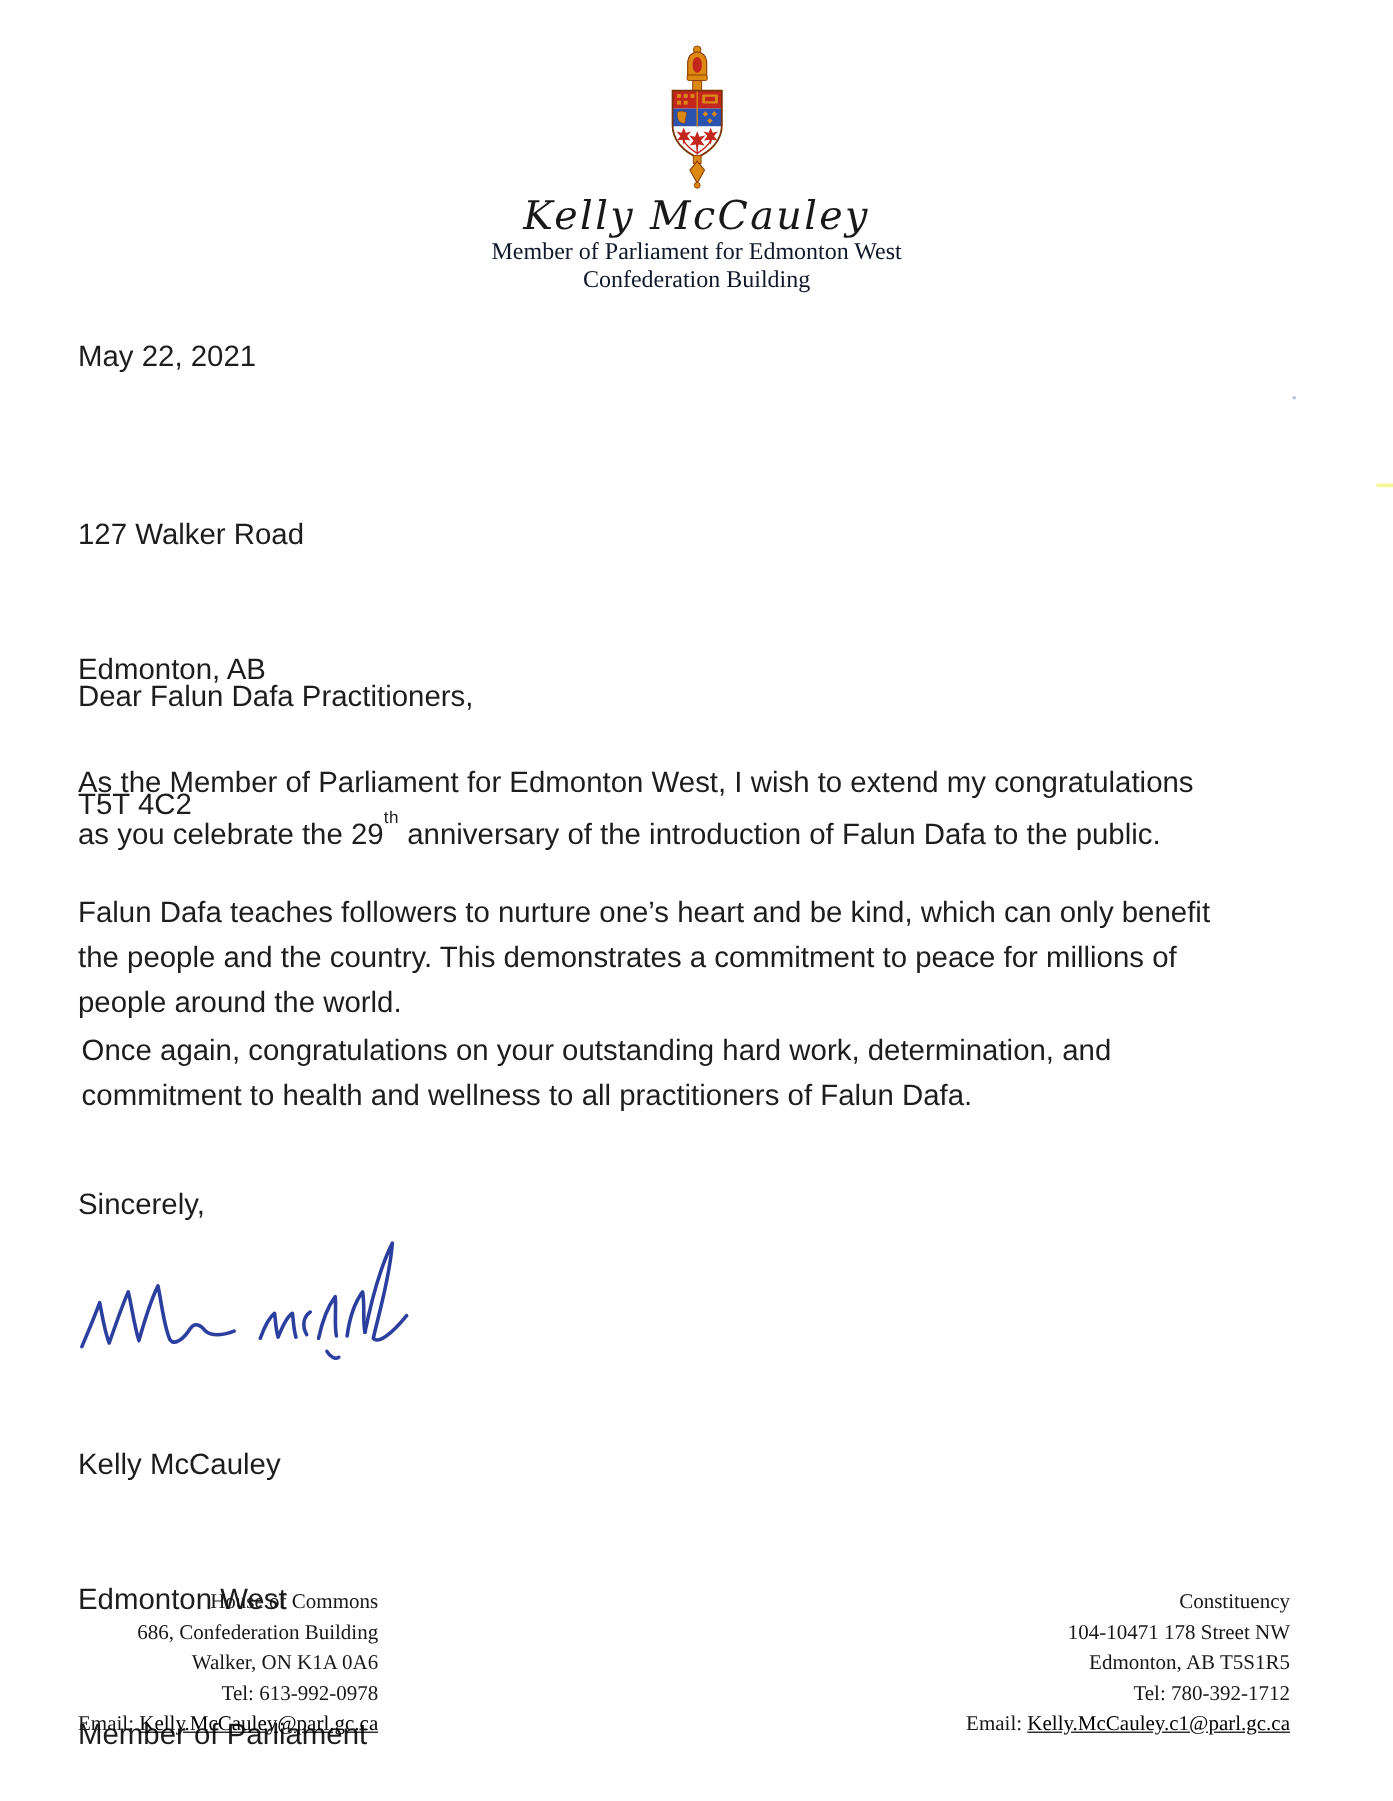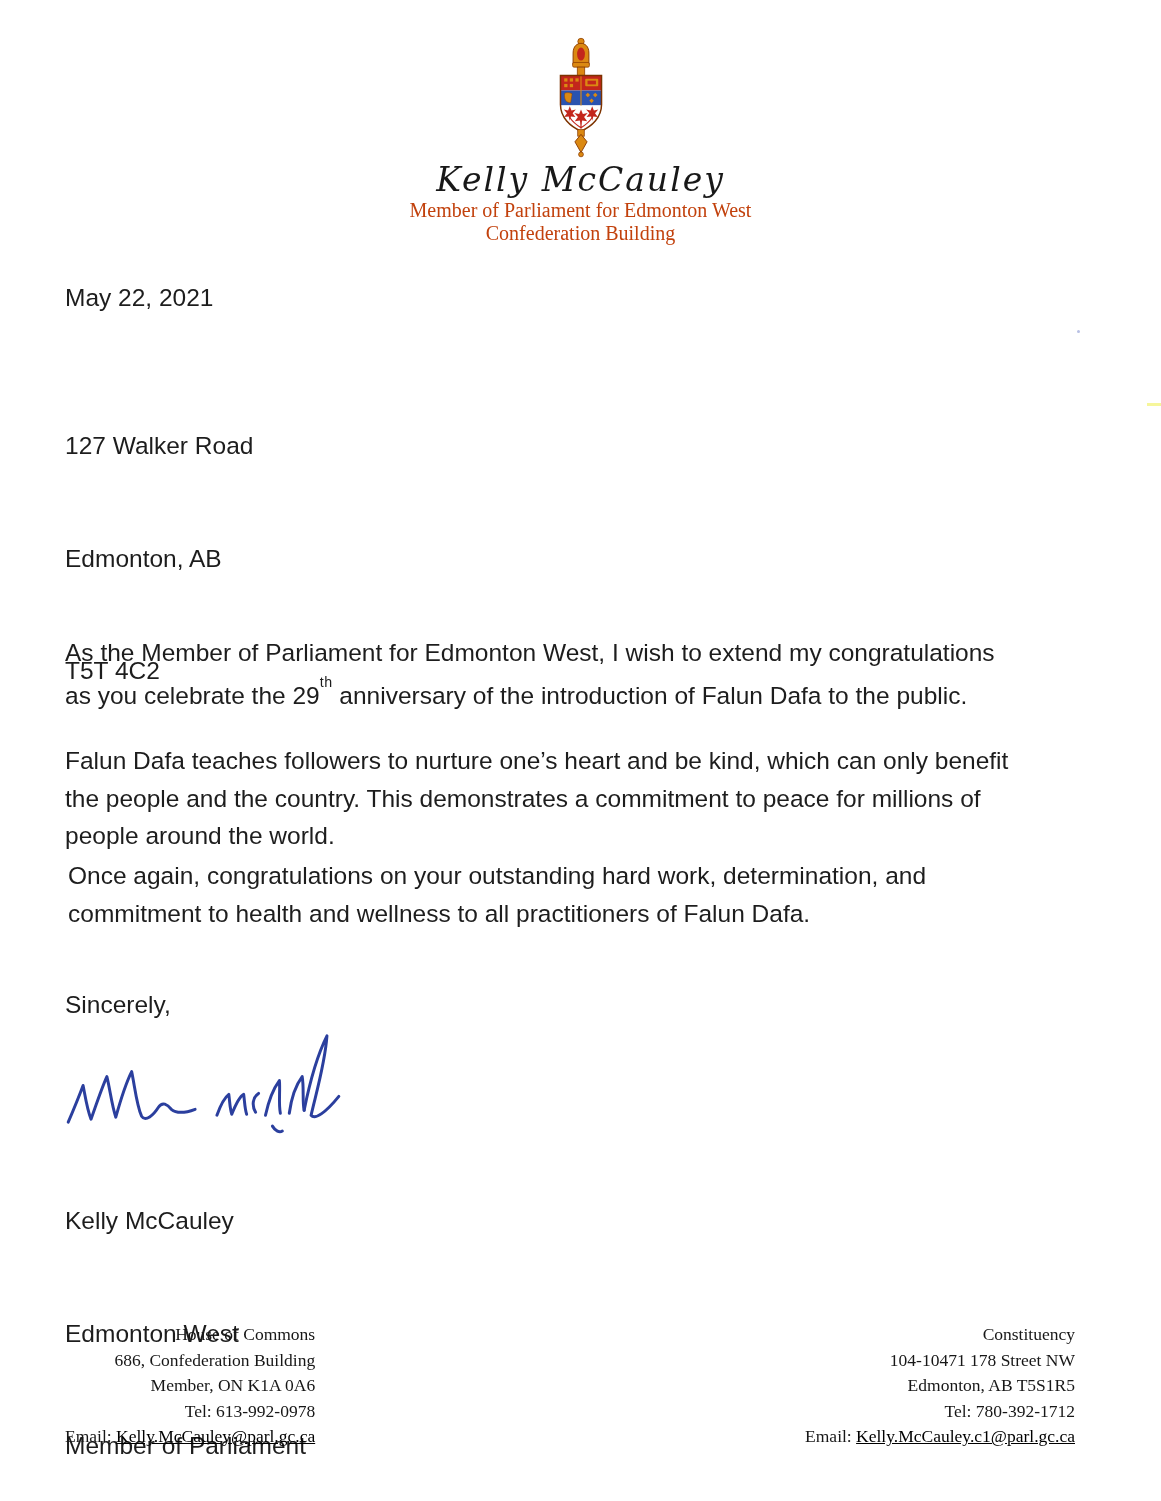--- a/index.html
+++ b/index.html
@@ -26,21 +26,21 @@
     font-style: italic;
     font-size: 33px;
     letter-spacing: 2px;
     color: #181818;
     line-height: 38px;
   }
   .letterhead-line {
     font-family: "Liberation Serif", serif;
     font-size: 20px;
     line-height: 23px;
-    color: #c2410c;
+    color: #0f172a;
   }
 
   
   .bodyblock {
     position: absolute; left: 65px; width: 1020px;
     font-size: 24.5px; line-height: 37.5px;
     white-space: pre;
   }
   .date       { top: 279px; }
   .recipient  { top: 352px; }
@@ -148,20 +148,21 @@
   </header>
 
   <div class="bodyblock date">May 22, 2021</div>
 
   <div class="bodyblock recipient">
     <div>127 Walker Road</div>
     <div>Edmonton, AB</div>
     <div>T5T 4C2</div>
   </div>
 
+  <div class="bodyblock salutation">Dear Falun Dafa Practitioners,</div>
 
   <p class="bodyblock para1"><span>As the Member of Parliament for Edmonton West, I wish to extend my congratulations</span><br><span>as you celebrate the 29</span><sup class="ord">th</sup><span> anniversary of the introduction of Falun Dafa to the public.</span></p>
 
   <p class="bodyblock para2">Falun Dafa teaches followers to nurture one’s heart and be kind, which can only benefit
 the people and the country. This demonstrates a commitment to peace for millions of
 people around the world.</p>
 
   <p class="bodyblock para3">Once again, congratulations on your outstanding hard work, determination, and
 commitment to health and wellness to all practitioners of Falun Dafa.</p>
 
@@ -183,21 +184,21 @@
 
   <div class="bodyblock signoff">
     <div>Kelly McCauley</div>
     <div>Edmonton West</div>
     <div>Member of Parliament</div>
   </div>
 
   <div class="footer-col footer-left">
     <div>House of Commons</div>
     <div>686, Confederation Building</div>
-    <div>Member, ON K1A 0A6</div>
+    <div>Walker, ON K1A 0A6</div>
     <div>Tel: 613-992-0978</div>
     <div><span>Email: </span><a class="email-link">Kelly.McCauley@parl.gc.ca</a></div>
   </div>
 
   <div class="footer-col footer-right">
     <div>Constituency</div>
     <div>104-10471 178 Street NW</div>
     <div>Edmonton, AB T5S1R5</div>
     <div>Tel: 780-392-1712</div>
     <div><span>Email: </span><a class="email-link">Kelly.McCauley.c1@parl.gc.ca</a></div>

